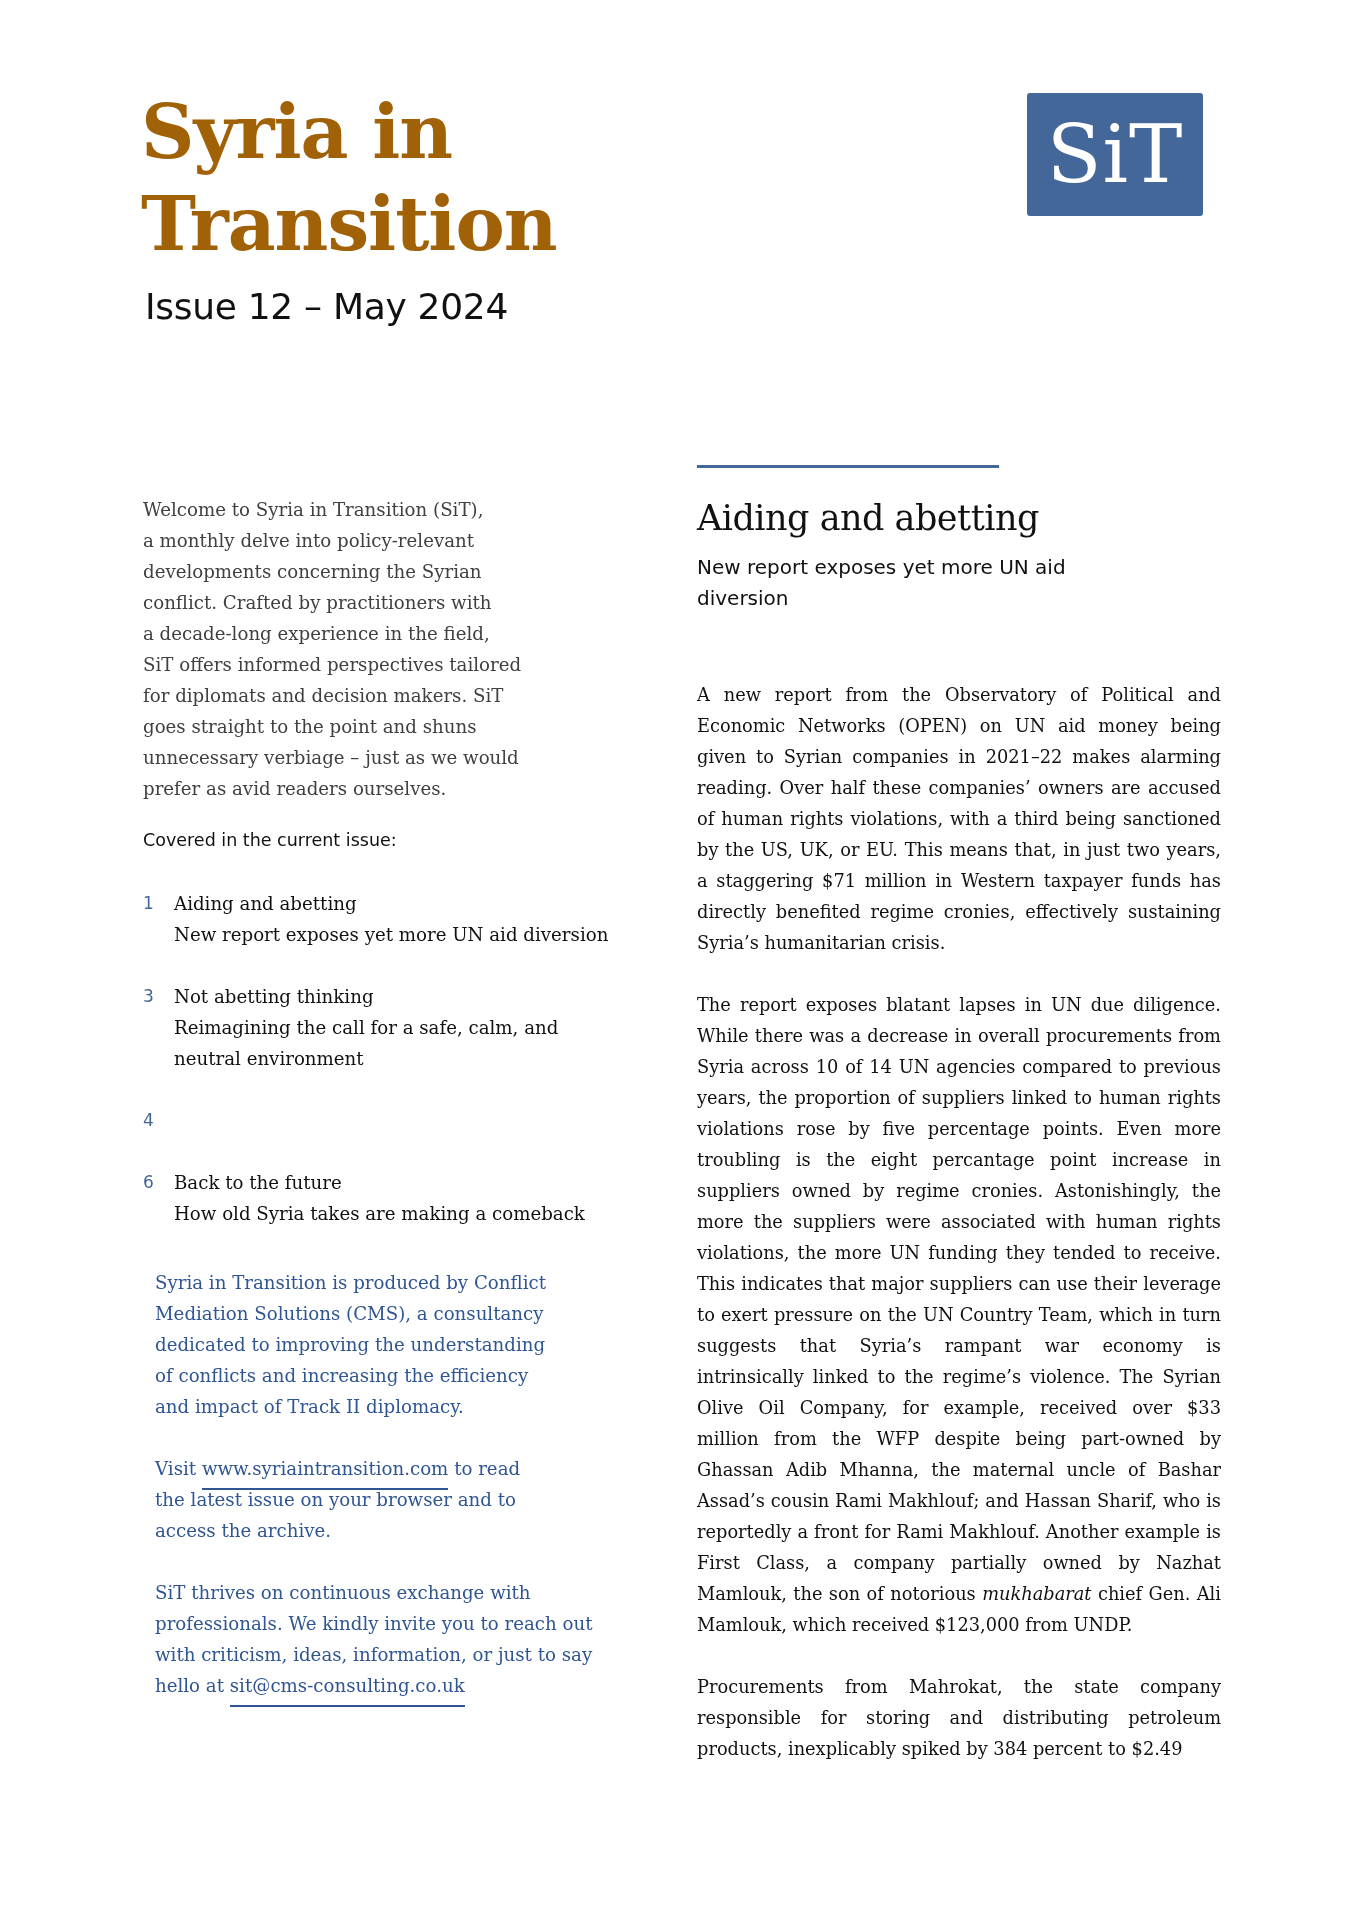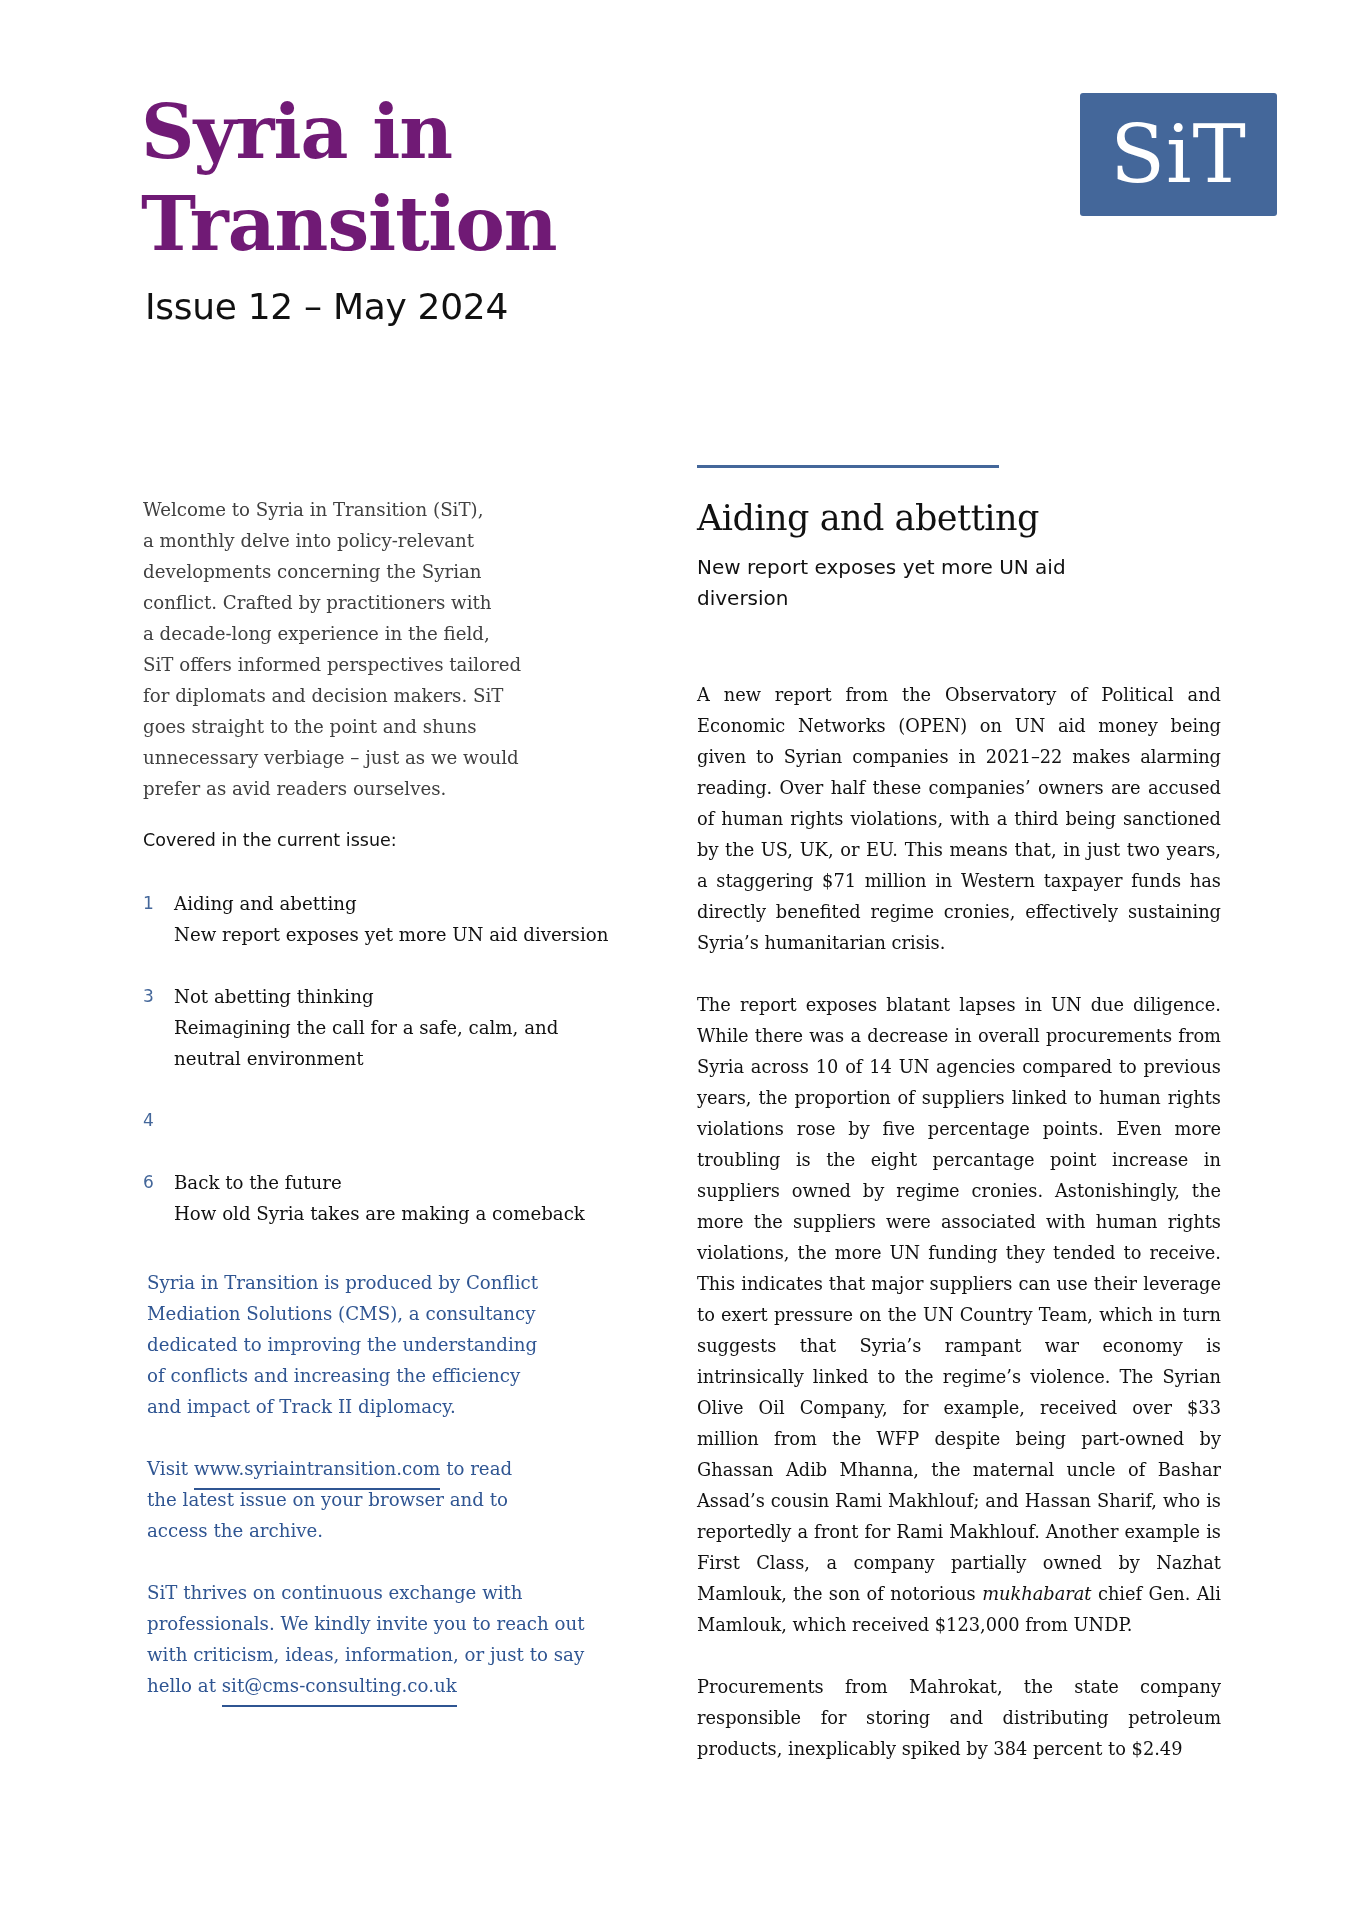--- a/index.html
+++ b/index.html
@@ -1,30 +1,30 @@
 <!DOCTYPE html>
 <html><head>
   <meta charset="utf-8">
   <style>
     html, body { margin: 0; padding: 0; background: #ffffff; }
     body { width: 1364px; height: 1928px; position: relative; overflow: hidden; color: #111111; }
 
     .masthead-title {
       position: absolute; left: 141px; top: 86px;
       font-family: "DejaVu Serif", serif; font-weight: bold;
-      font-size: 74px; line-height: 92px; color: #701a75; letter-spacing: -1px;
+      font-size: 74px; line-height: 92px; color: #a16207; letter-spacing: -1px;
       margin: 0;
     }
     .issue-line {
       position: absolute; left: 145px; top: 286px;
       font-family: "DejaVu Sans", sans-serif; font-size: 36px; color: #111;
       margin: 0; letter-spacing: -0.3px;
     }
     .logo {
-      position: absolute; left: 1080px; top: 93px; width: 197px; height: 123px;
+      position: absolute; left: 1027px; top: 93px; width: 176px; height: 123px;
       background: #44679A; border-radius: 3px;
       display: flex; align-items: center; justify-content: center;
       color: #ffffff; font-family: "DejaVu Serif", serif; font-size: 80px;
       letter-spacing: 1px;
       text-align: right;
     }
 
     .left-col { position: absolute; left: 143px; top: 494px; width: 520px; }
     .intro {
       font-family: "DejaVu Serif", serif; font-size: 18.2px; line-height: 31px;
@@ -40,21 +40,21 @@
       width: 31px; flex: none; font-family: "DejaVu Sans", sans-serif;
       font-size: 17px; color: #44679A; line-height: 31px;
     }
     .toc-text { flex: 1; }
     .toc-title, .toc-sub {
       font-family: "DejaVu Serif", serif; font-size: 18.2px; line-height: 31px; color: #111;
       display: block;
     }
     .blue-para {
       font-family: "DejaVu Serif", serif; font-size: 18.2px; line-height: 31px;
-      color: #2F5592; margin: 4px;
+      color: #2F5592; margin: 12px;
     }
     .blue-para a { color: #2F5592; text-decoration: none; border-bottom: 2px solid #2F5592; padding-bottom: 9px; }
     .about { margin-top: 38px; white-space: pre-line; }
     .visit { margin-top: 31px; }
     .contact { margin-top: 31px; }
 
     .rule {
       position: absolute; left: 697px; top: 465px; width: 302px; height: 3px; background: #44679A;
     }
     .right-col { position: absolute; left: 697px; top: 496px; width: 524px; }

